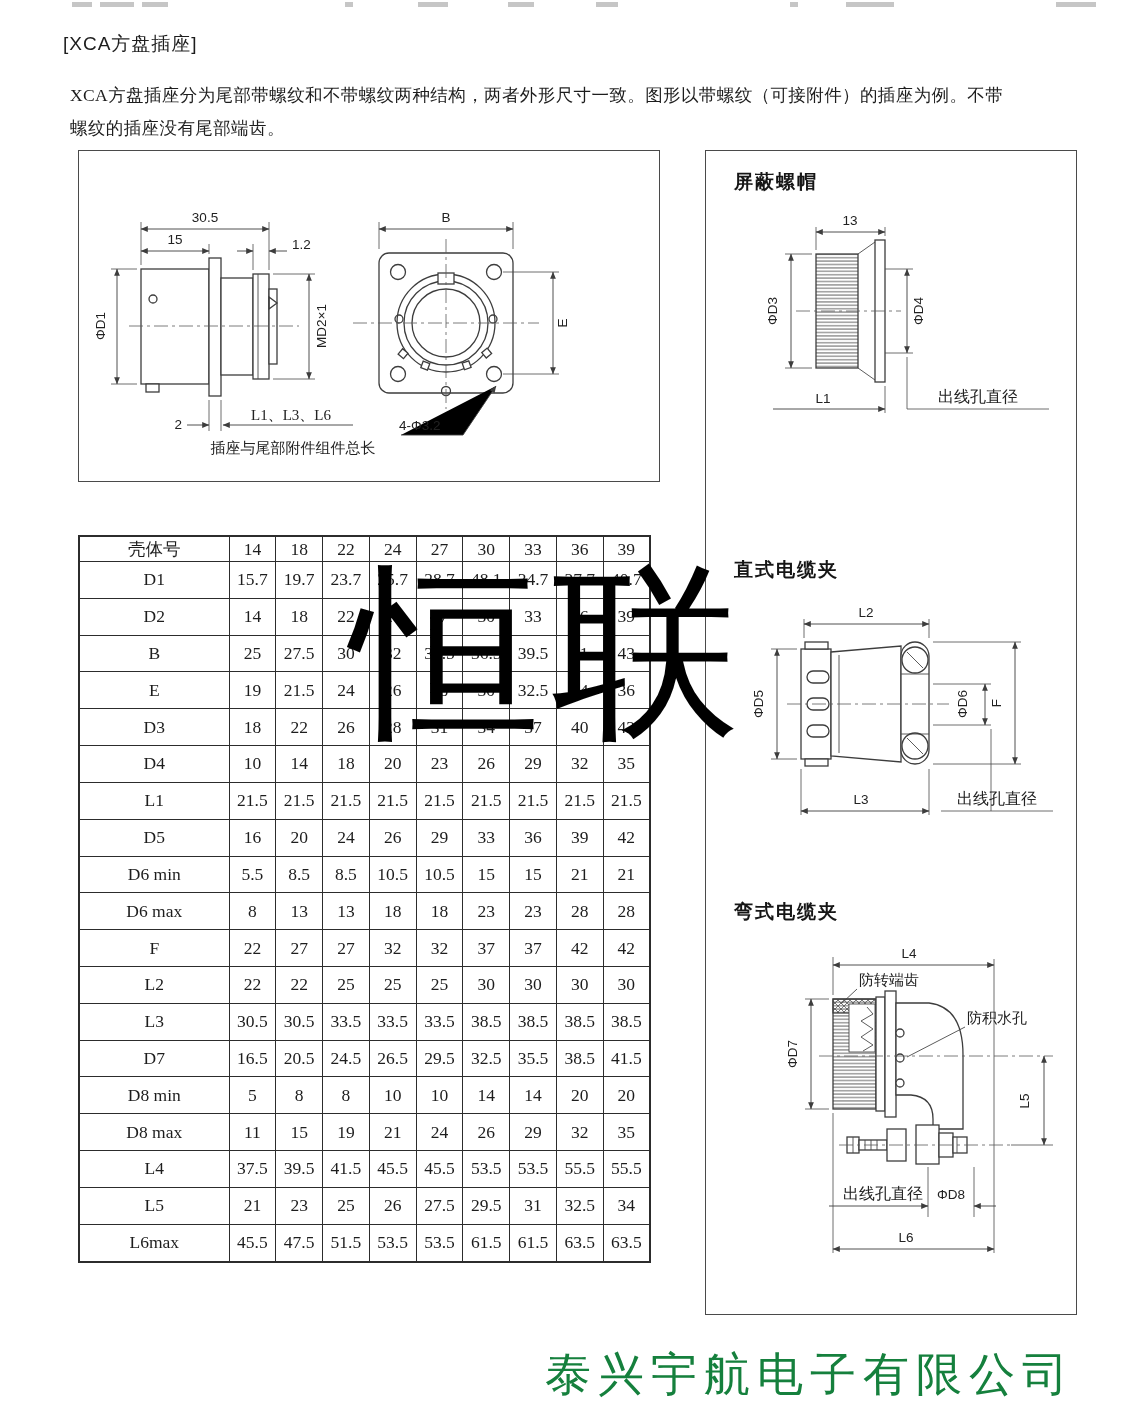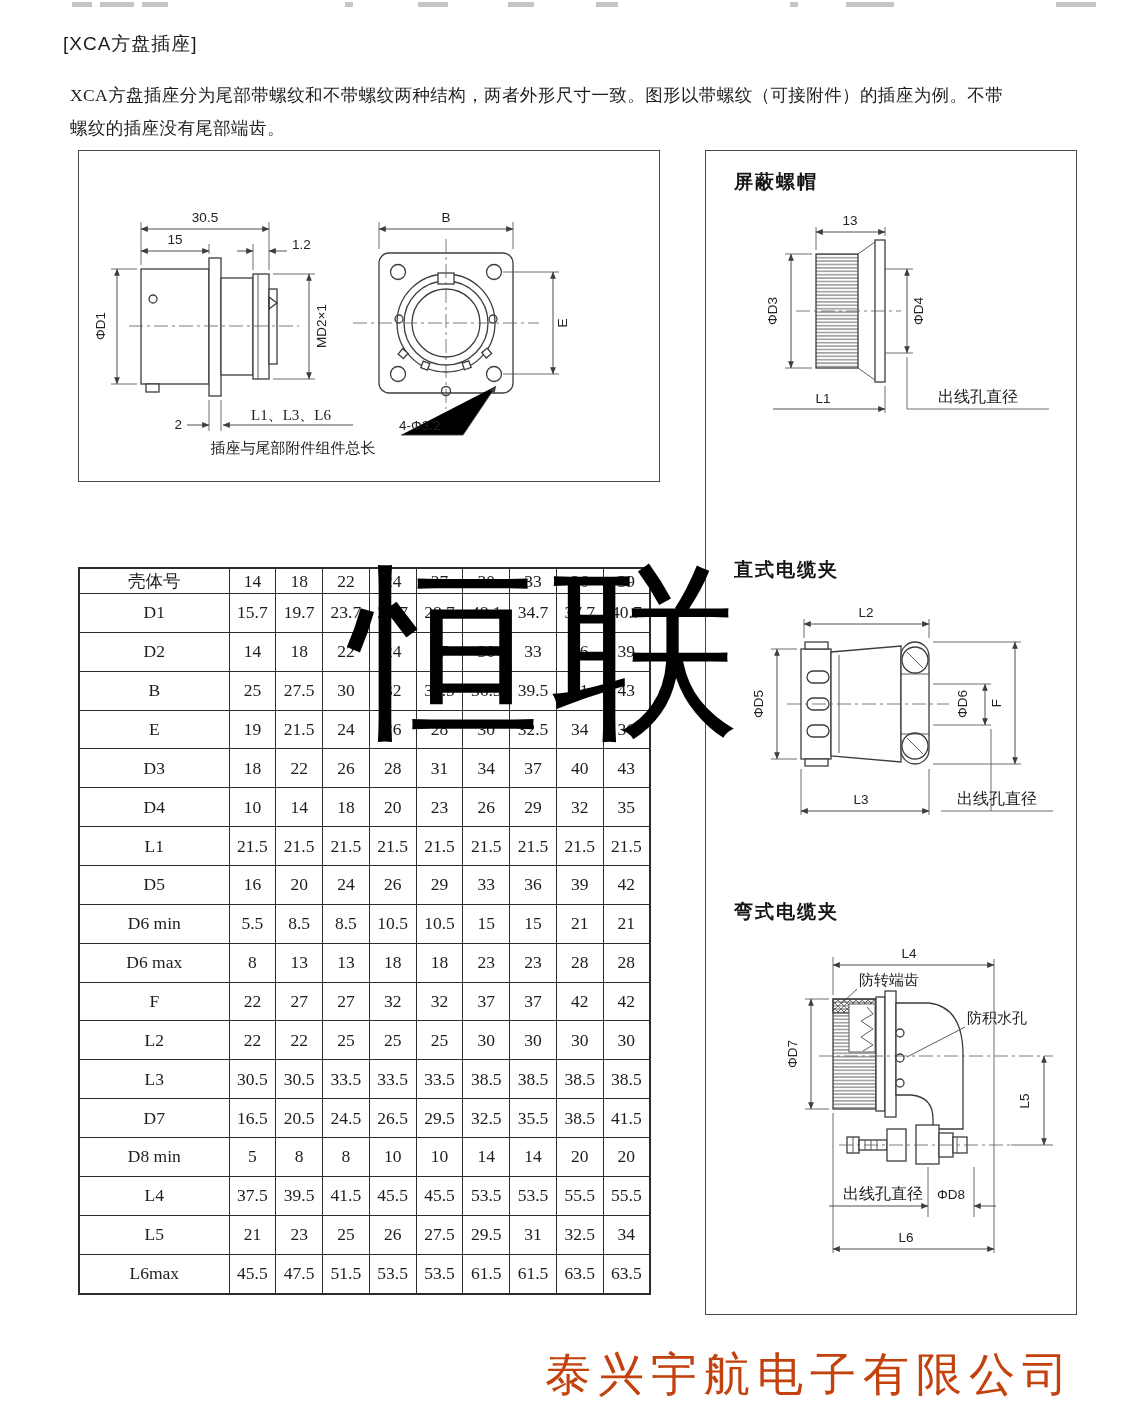--- a/index.html
+++ b/index.html
@@ -19,26 +19,26 @@
   #left-panel{left:78px;top:150px;width:580px;height:330px;}
   #right-panel{left:705px;top:150px;width:370px;height:1163px;}
   .sec-title{position:absolute;font-family:"Liberation Sans",sans-serif;
              font-weight:bold;font-size:19px;letter-spacing:2px;color:#161616;}
   
   #table-wrap{left:78px;top:535px;width:573px;height:728px;z-index:2;}
   table{width:100%;height:100%;border-collapse:collapse;table-layout:fixed;
         font-size:17.5px;}
   th,td{border:1.4px solid #2c2c2c;text-align:center;vertical-align:middle;
         font-weight:normal;padding:0;}
-  table{border:2.2px solid #2c2c2c;margin-top:32px;}
+  table{border:2.2px solid #2c2c2c;}
   
   #wm-center{left:352px;top:560px;font-size:188px;line-height:1;
              color:#000000;letter-spacing:12px;z-index:5;
              mix-blend-mode:darken;pointer-events:none;}
-  #wm-footer{left:545px;top:1344px;font-size:46px;color:#c2410c;
+  #wm-footer{left:545px;top:1344px;font-size:46px;color:#15803d;
              letter-spacing:7px;z-index:5;mix-blend-mode:darken;
              pointer-events:none;}
   
   svg{position:absolute;left:0;top:0;overflow:visible;}
   .shape{fill:#fff;stroke:#3d3d3d;stroke-width:1.3;}
   .shapeNF{fill:none;stroke:#3d3d3d;stroke-width:1.3;}
   .thin{fill:none;stroke:#4a4a4a;stroke-width:.9;}
   .ext{stroke:#4a4a4a;stroke-width:.8;}
   .dim{stroke:#3d3d3d;stroke-width:.9;marker-start:url(#arr);marker-end:url(#arr);}
   .dimE{stroke:#3d3d3d;stroke-width:.9;marker-end:url(#arr);}
@@ -510,20 +510,32 @@
           <td>8</td>
           <td>8</td>
           <td>10</td>
           <td>10</td>
           <td>14</td>
           <td>14</td>
           <td>20</td>
           <td>20</td>
         </tr>
         <tr>
+          <th>D8 max</th>
+          <td>11</td>
+          <td>15</td>
+          <td>19</td>
+          <td>21</td>
+          <td>24</td>
+          <td>26</td>
+          <td>29</td>
+          <td>32</td>
+          <td>35</td>
+        </tr>
+        <tr>
           <th>L4</th>
           <td>37.5</td>
           <td>39.5</td>
           <td>41.5</td>
           <td>45.5</td>
           <td>45.5</td>
           <td>53.5</td>
           <td>53.5</td>
           <td>55.5</td>
           <td>55.5</td>

